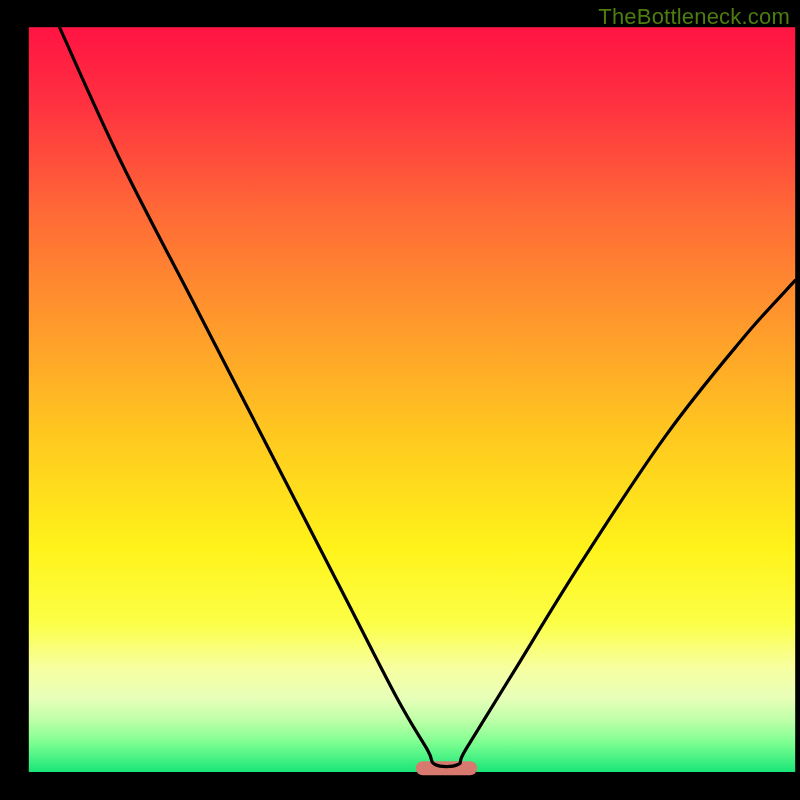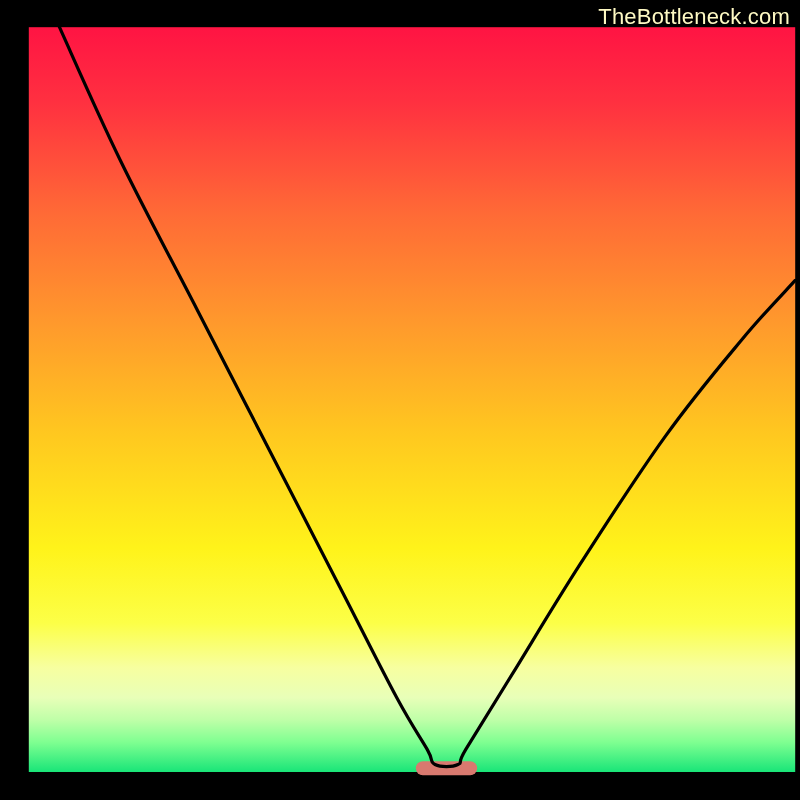--- a/index.html
+++ b/index.html
@@ -14,21 +14,21 @@
   .frame {
     position: relative;
     width: 800px;
     height: 800px;
     background: #000;
   }
   .watermark {
     position: absolute;
     top: 4px;
     right: 10px;
-    color: #fef9c3;
+    color: #4d7c0f;
     font-size: 22px;
     font-weight: 400;
     letter-spacing: 0.2px;
     z-index: 10;
   }
   svg {
     display: block;
   }
 </style>
 </head>

